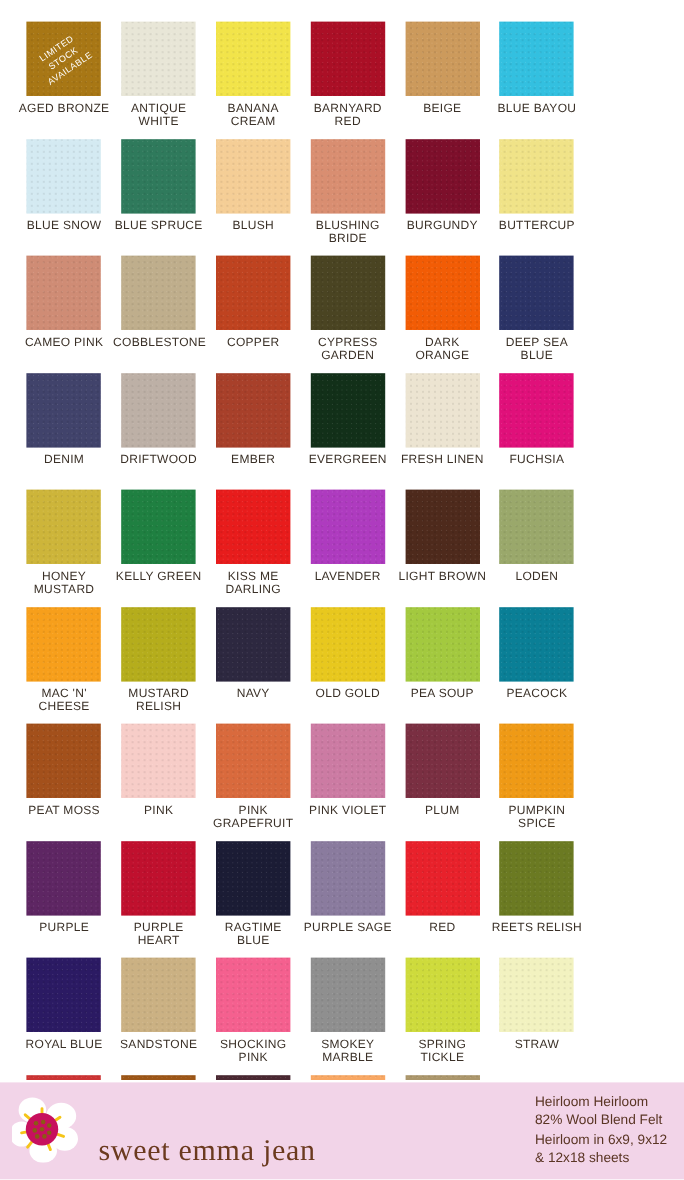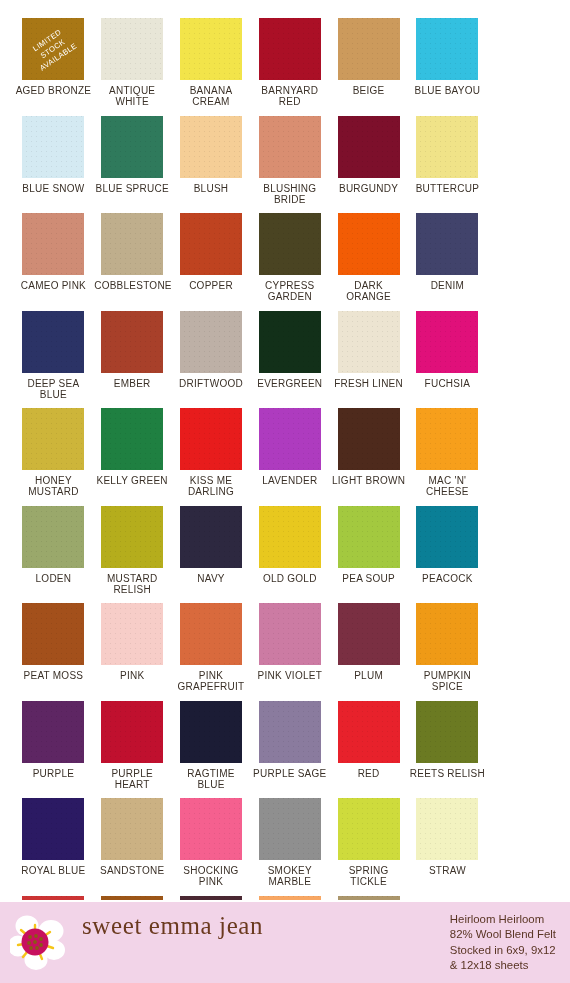--- a/index.html
+++ b/index.html
@@ -89,21 +89,21 @@
     width: 570px;
     height: 83px;
     background: #f2d4e8;
     border-top: 2px solid #ffffff;
     display: flex;
     align-items: center;
   }
 
   #brand-group {
     display: flex;
-    align-items: flex-start;
+    align-items: flex-end;
     padding-left: 10px;
     flex: 1 1 auto;
   }
 
   .flower-logo { flex: 0 0 auto; }
 
   #brand-name {
     font-family: "Liberation Serif", serif;
     font-size: 25px;
     color: #6b3a1f;
@@ -195,36 +195,36 @@
     </div>
     <div class="swatch-cell">
       <div class="swatch-chip" style="background: rgb(74, 68, 34);"></div>
       <div class="swatch-label">CYPRESS GARDEN</div>
     </div>
     <div class="swatch-cell">
       <div class="swatch-chip" style="background: rgb(242, 92, 5);"></div>
       <div class="swatch-label">DARK ORANGE</div>
     </div>
     <div class="swatch-cell">
+      <div class="swatch-chip" style="background: rgb(43, 51, 102);"></div>
+      <div class="swatch-label">DEEP SEA BLUE</div>
+    </div>
+    <div class="swatch-cell">
       <div class="swatch-chip" style="background: rgb(65, 67, 107);"></div>
       <div class="swatch-label">DENIM</div>
     </div>
     <div class="swatch-cell">
-      <div class="swatch-chip" style="background: rgb(43, 51, 102);"></div>
-      <div class="swatch-label">DEEP SEA BLUE</div>
+      <div class="swatch-chip" style="background: rgb(189, 176, 166);"></div>
+      <div class="swatch-label">DRIFTWOOD</div>
     </div>
     <div class="swatch-cell">
       <div class="swatch-chip" style="background: rgb(168, 64, 42);"></div>
       <div class="swatch-label">EMBER</div>
     </div>
     <div class="swatch-cell">
-      <div class="swatch-chip" style="background: rgb(189, 176, 166);"></div>
-      <div class="swatch-label">DRIFTWOOD</div>
-    </div>
-    <div class="swatch-cell">
       <div class="swatch-chip" style="background: rgb(18, 48, 25);"></div>
       <div class="swatch-label">EVERGREEN</div>
     </div>
     <div class="swatch-cell">
       <div class="swatch-chip" style="background: rgb(236, 228, 209);"></div>
       <div class="swatch-label">FRESH LINEN</div>
     </div>
     <div class="swatch-cell">
       <div class="swatch-chip" style="background: rgb(224, 16, 122);"></div>
       <div class="swatch-label">FUCHSIA</div>
@@ -243,26 +243,26 @@
     </div>
     <div class="swatch-cell">
       <div class="swatch-chip" style="background: rgb(174, 59, 191);"></div>
       <div class="swatch-label">LAVENDER</div>
     </div>
     <div class="swatch-cell">
       <div class="swatch-chip" style="background: rgb(78, 42, 28);"></div>
       <div class="swatch-label">LIGHT BROWN</div>
     </div>
     <div class="swatch-cell">
+      <div class="swatch-chip" style="background: rgb(154, 168, 107);"></div>
+      <div class="swatch-label">LODEN</div>
+    </div>
+    <div class="swatch-cell">
       <div class="swatch-chip" style="background: rgb(247, 159, 27);"></div>
       <div class="swatch-label">MAC 'N' CHEESE</div>
-    </div>
-    <div class="swatch-cell">
-      <div class="swatch-chip" style="background: rgb(154, 168, 107);"></div>
-      <div class="swatch-label">LODEN</div>
     </div>
     <div class="swatch-cell">
       <div class="swatch-chip" style="background: rgb(181, 173, 28);"></div>
       <div class="swatch-label">MUSTARD RELISH</div>
     </div>
     <div class="swatch-cell">
       <div class="swatch-chip" style="background: rgb(45, 40, 64);"></div>
       <div class="swatch-label">NAVY</div>
     </div>
     <div class="swatch-cell">
@@ -404,17 +404,17 @@
           </g>
         </g>
       </svg>
     </span>
     <span id="brand-name">sweet emma jean</span>
   </div>
 
   <div id="footer-info">
     <div>Heirloom Heirloom</div>
     <div>82% Wool Blend Felt</div>
-    <div>Stocked in 6x9, 9x12</div>
+    <div>Heirloom in 6x9, 9x12</div>
     <div>&amp; 12x18 sheets</div>
   </div>
 
 </div>
 
 </body></html>

